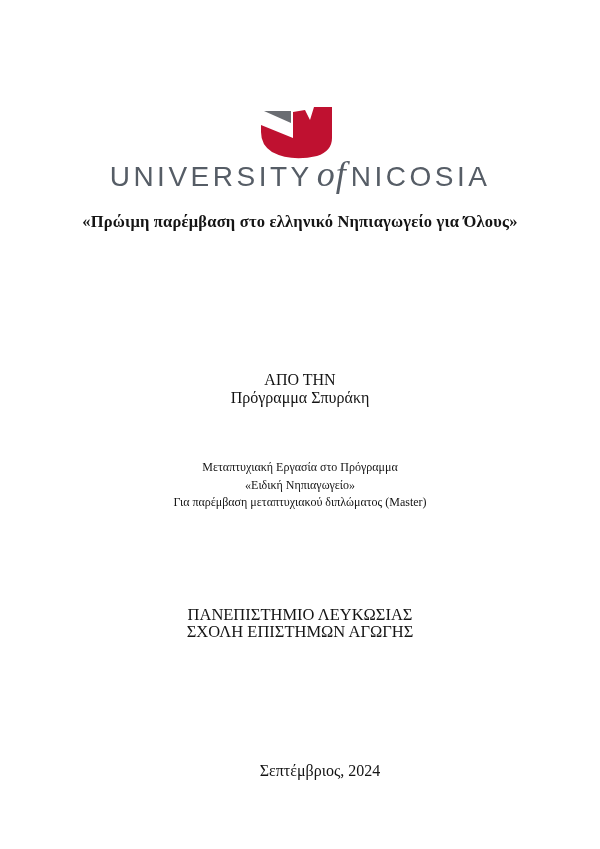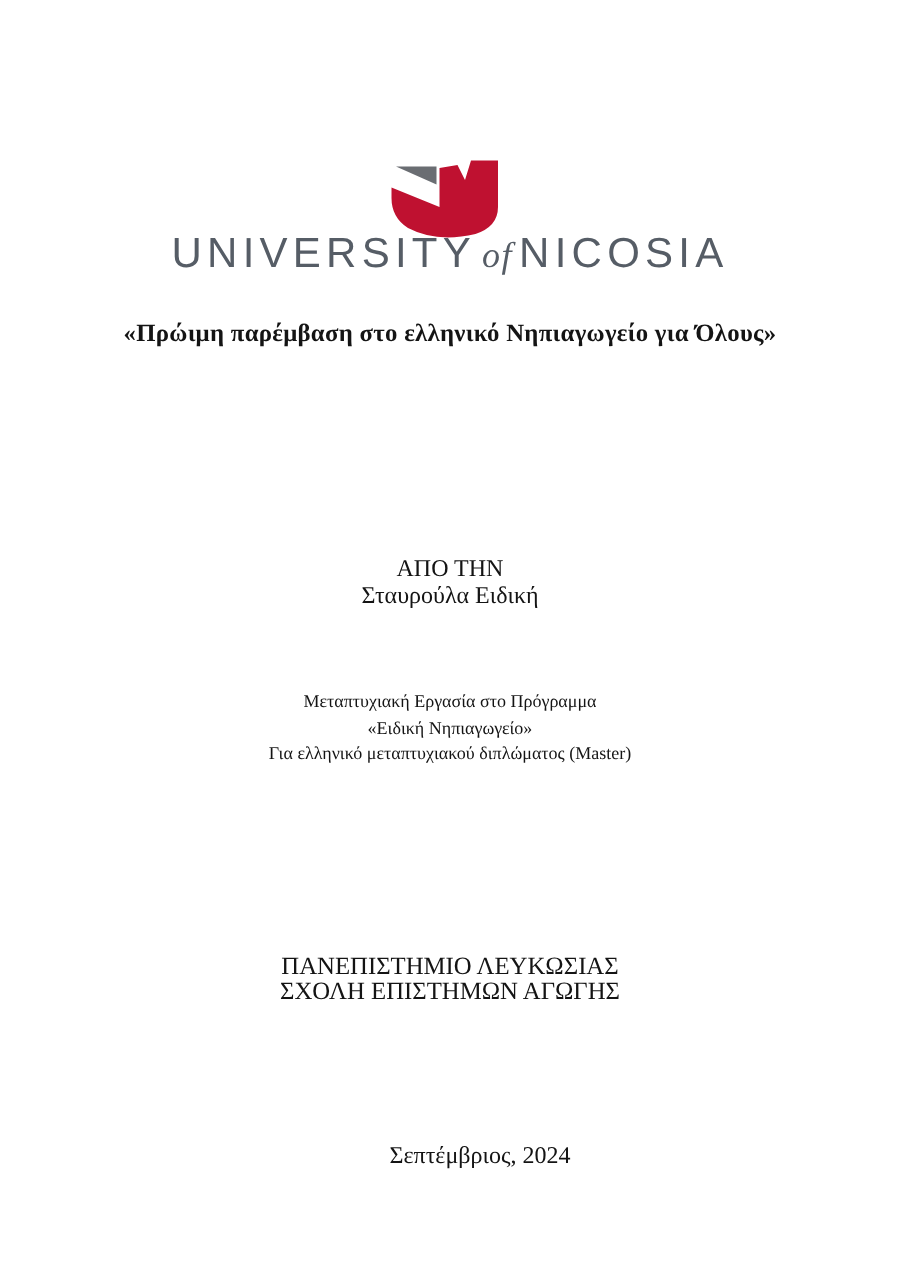--- a/index.html
+++ b/index.html
@@ -21,35 +21,35 @@
     font-size:28px;
     font-weight:400;
     letter-spacing:3.5px;
     color:#565d66;
     white-space:nowrap;
   }
   .wordmark .of{
     font-family:"Liberation Serif", serif;
     font-style:italic;
     text-transform:none;
-    font-size:24px;
+    font-size:36px;
     letter-spacing:1px;
     padding:0 4px;
   }
 
   
   .thesis-title{
     top:212px;
     font-size:16.5px;
     font-weight:700;
     letter-spacing:.2px;
   }
   .byline-block{top:331px;font-size:16px;line-height:17.5px;margin-top:40px;}
   .program-block{top:459px;font-size:12px;line-height:17.5px;}
-  .institution-block{top:607px;font-size:16.5px;line-height:16.5px;margin-top:29px;}
+  .institution-block{top:607px;font-size:16.5px;line-height:16.5px;}
   .date-line{top:762px;font-size:16px;padding-left:20px;}
   .tline{display:block;}
 </style>
 </head>
 <body>
 
 <div class="page">
 
   <svg class="logo-mark" viewBox="0 0 76 56" xmlns="http://www.w3.org/2000/svg" aria-hidden="true">
     <path fill="#bf1130" d="M2,21 L34,34 L34,8 L46,6 L51,16 L55,3 L73,3 L73,34
@@ -58,27 +58,27 @@
   </svg>
 
   <div class="centered wordmark">
     <span>UNIVERSITY</span><span class="of">of</span><span>NICOSIA</span>
   </div>
 
   <div class="centered thesis-title">«Πρώιμη παρέμβαση στο ελληνικό Νηπιαγωγείο για Όλους»</div>
 
   <div class="centered byline-block">
     <span class="tline">ΑΠΟ ΤΗΝ</span>
-    <span class="tline">Σταυρούλα Ειδική</span>
+    <span class="tline">Πρόγραμμα Σπυράκη</span>
   </div>
 
   <div class="centered program-block">
     <span class="tline">Μεταπτυχιακή Εργασία στο Πρόγραμμα</span>
     <span class="tline">«Ειδική Νηπιαγωγείο»</span>
-    <span class="tline">Για ελληνικό μεταπτυχιακού διπλώματος (Master)</span>
+    <span class="tline">Για παρέμβαση μεταπτυχιακού διπλώματος (Master)</span>
   </div>
 
   <div class="centered institution-block">
     <span class="tline">ΠΑΝΕΠΙΣΤΗΜΙΟ ΛΕΥΚΩΣΙΑΣ</span>
     <span class="tline">ΣΧΟΛΗ ΕΠΙΣΤΗΜΩΝ ΑΓΩΓΗΣ</span>
   </div>
 
   <div class="centered date-line">Σεπτέμβριος, 2024</div>
 
 </div>

